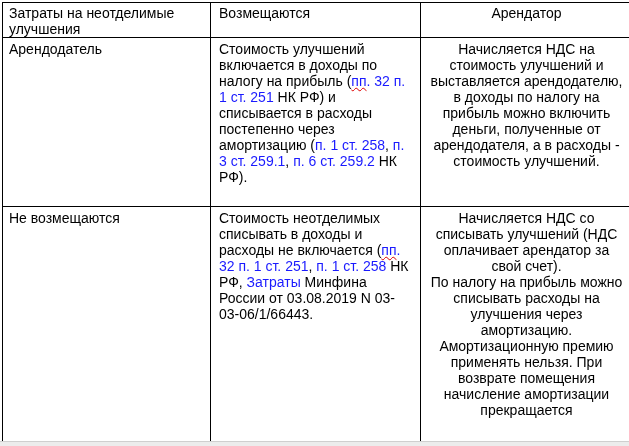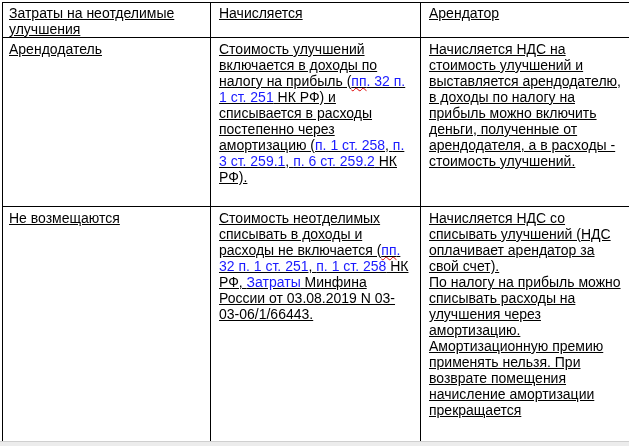--- a/index.html
+++ b/index.html
@@ -1,36 +1,36 @@
 <!DOCTYPE html>
 <html><head>
   <meta charset="utf-8">
   <style>
     html, body { margin: 0; padding: 0; background: #ffffff; }
     body { width: 629px; height: 446px; overflow: hidden; position: relative; font-family: "Liberation Sans", sans-serif; color: #000; }
     table.grid { position: absolute; left: 2px; top: 2px; border-collapse: collapse; table-layout: fixed; width: 622px; }
-    table.grid td { border: 1px solid #000; vertical-align: top; padding: 2px 6px 0 6px; font-size: 14px; line-height: 16px; text-decoration: underline; }
+    table.grid td { border: 1px solid #000; vertical-align: top; padding: 2px 6px 0 6px; font-size: 14px; line-height: 16px; }
     td.c1 { width: 195px; }
     td.c2 { width: 195px; padding-left: 8px !important; }
-    td.c3 { width: 195px; padding-left: 8px !important; }
+    td.c3 { width: 195px; padding-left: 8px !important; text-align: center; }
     tr.r0 td { height: 30px; }
     tr.r1 td { height: 165px; padding-top: 3px; }
     tr.r2 td { height: 233px; padding-top: 3px; }
     .lnk { color: #1a1aff; }
     .spell { text-decoration: underline wavy #d00; text-decoration-thickness: 1px; }
     .bottom-strip { position: absolute; left: 0; top: 441px; width: 629px; height: 5px; background: #ececec; border-top: 1px solid #cfcfcf; }
   </style>
 </head>
 <body>
 
 <table class="grid">
   <tbody>
       <tr class="r0">
     <td class="c1">Затраты на неотделимые улучшения</td>
-    <td class="c2">Начисляется</td>
+    <td class="c2">Возмещаются</td>
     <td class="c3">Арендатор</td>
   </tr>
   <tr class="r1">
     <td class="c1">Арендодатель</td>
     <td class="c2"><span>Стоимость улучшений включается в доходы по налогу на прибыль (</span><span class="lnk"><span class="spell">пп</span><span>. 32 п. 1 ст. 251</span></span><span> НК РФ) и списывается в расходы постепенно через амортизацию (</span><span class="lnk">п. 1 ст. 258</span><span>, </span><span class="lnk">п. 3 ст. 259.1</span><span>, </span><span class="lnk">п. 6 ст. 259.2</span><span> НК РФ).</span></td>
     <td class="c3">Начисляется НДС на стоимость улучшений и выставляется арендодателю, в доходы по налогу на прибыль можно включить деньги, полученные от арендодателя, а в расходы - стоимость улучшений.</td>
   </tr>
   <tr class="r2">
     <td class="c1">Не возмещаются</td>
     <td class="c2"><span>Стоимость неотделимых списывать в доходы и расходы не включается (</span><span class="lnk"><span class="spell">пп</span><span>. 32 п. 1 ст. 251</span></span><span>, </span><span class="lnk">п. 1 ст. 258</span><span> НК РФ, </span><span class="lnk">Затраты</span><span> Минфина России от 03.08.2019 N 03-03-06/1/66443.</span></td>

